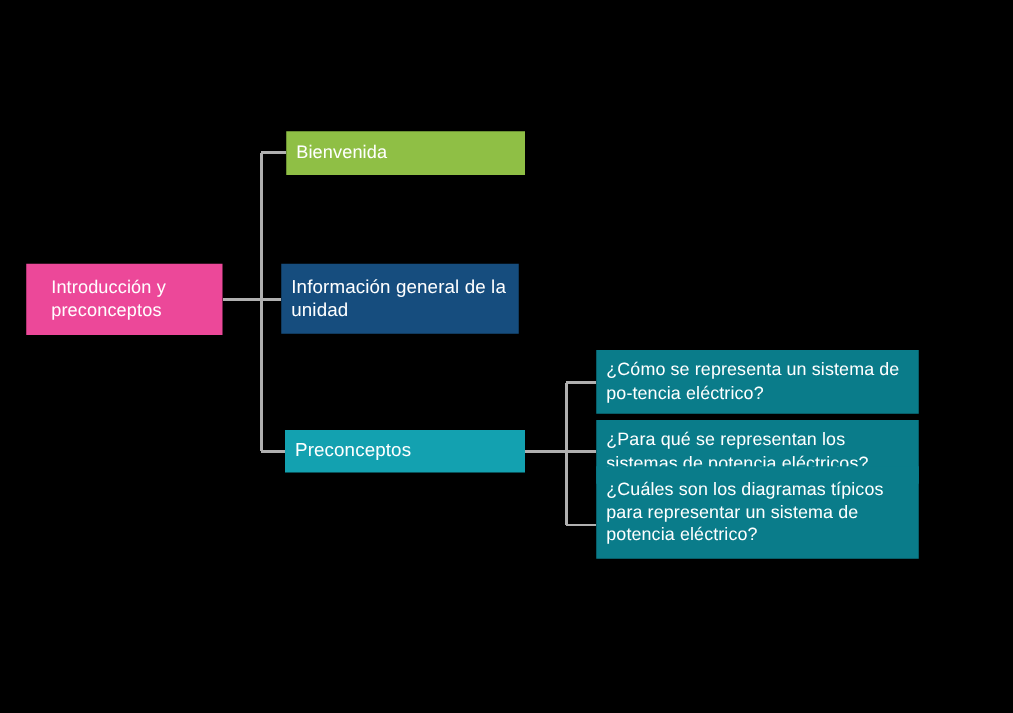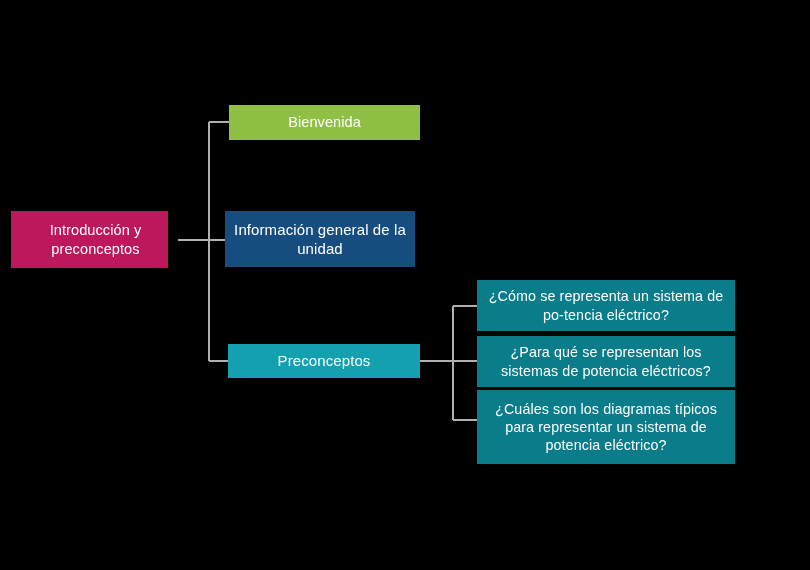--- a/index.html
+++ b/index.html
@@ -26,32 +26,31 @@
     width: 810px;
     height: 570px;
     pointer-events: none;
   }
   .node {
     position: absolute;
     box-sizing: border-box;
     display: flex;
     align-items: center;
     justify-content: center;
-    text-align: center;
     color: #ffffff;
     line-height: 1.28;
     padding: 4px 8px;
     letter-spacing: 0.1px;
   }
   .node-root {
-    left: 11px;
+    left: 21px;
     top: 211px;
     width: 157px;
     height: 57px;
-    background: #be185d;
+    background: #ec4899;
     font-size: 14.5px;
     padding-left: 20px;
   }
   .node-bienvenida {
     left: 229px;
     top: 105px;
     width: 191px;
     height: 35px;
     background: #8fbf45;
     font-size: 14.5px;
@@ -73,21 +72,21 @@
     font-size: 15px;
   }
   .node-q {
     left: 477px;
     width: 258px;
     background: #0a7c8a;
     font-size: 14.3px;
   }
   .node-q1 { top: 280px; height: 51px; }
   .node-q2 { top: 336px; height: 51px; }
-  .node-q3 { top: 390px; height: 74px; }
+  .node-q3 { top: 373px; height: 74px; }
   .node-label {
     display: block;
     width: 100%;
   }
 </style>
 </head>
 <body>
 
 <div id="diagram">
 

